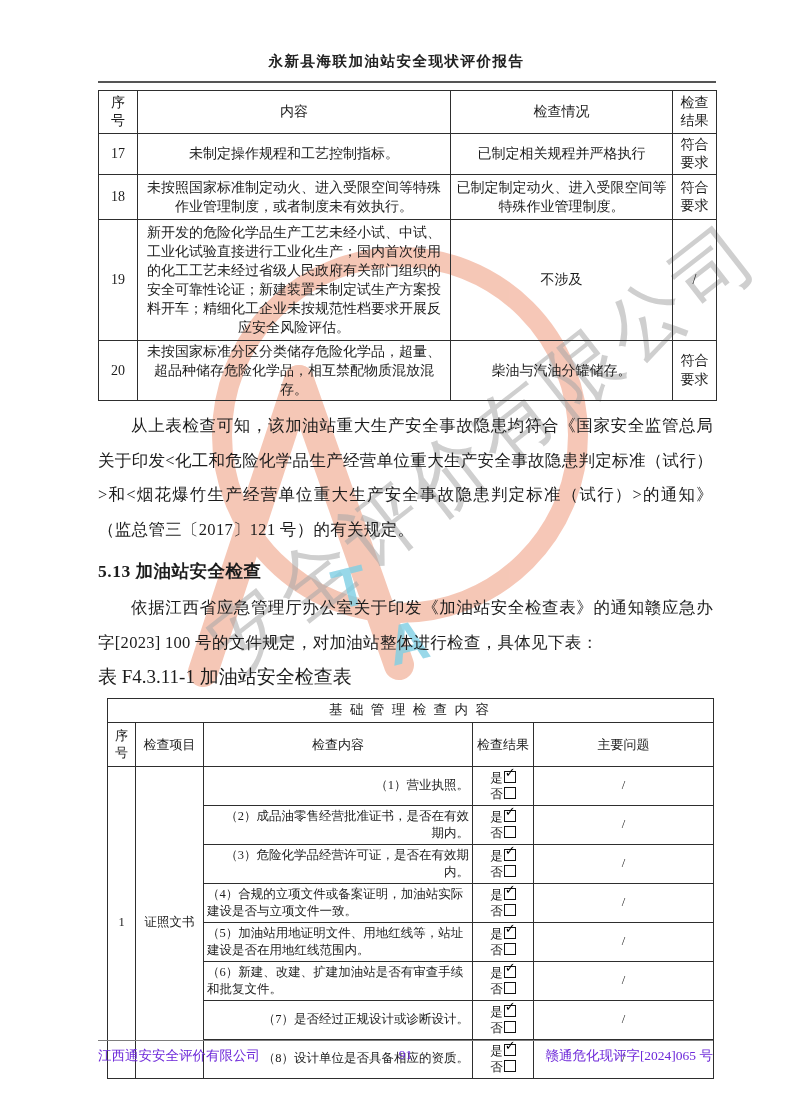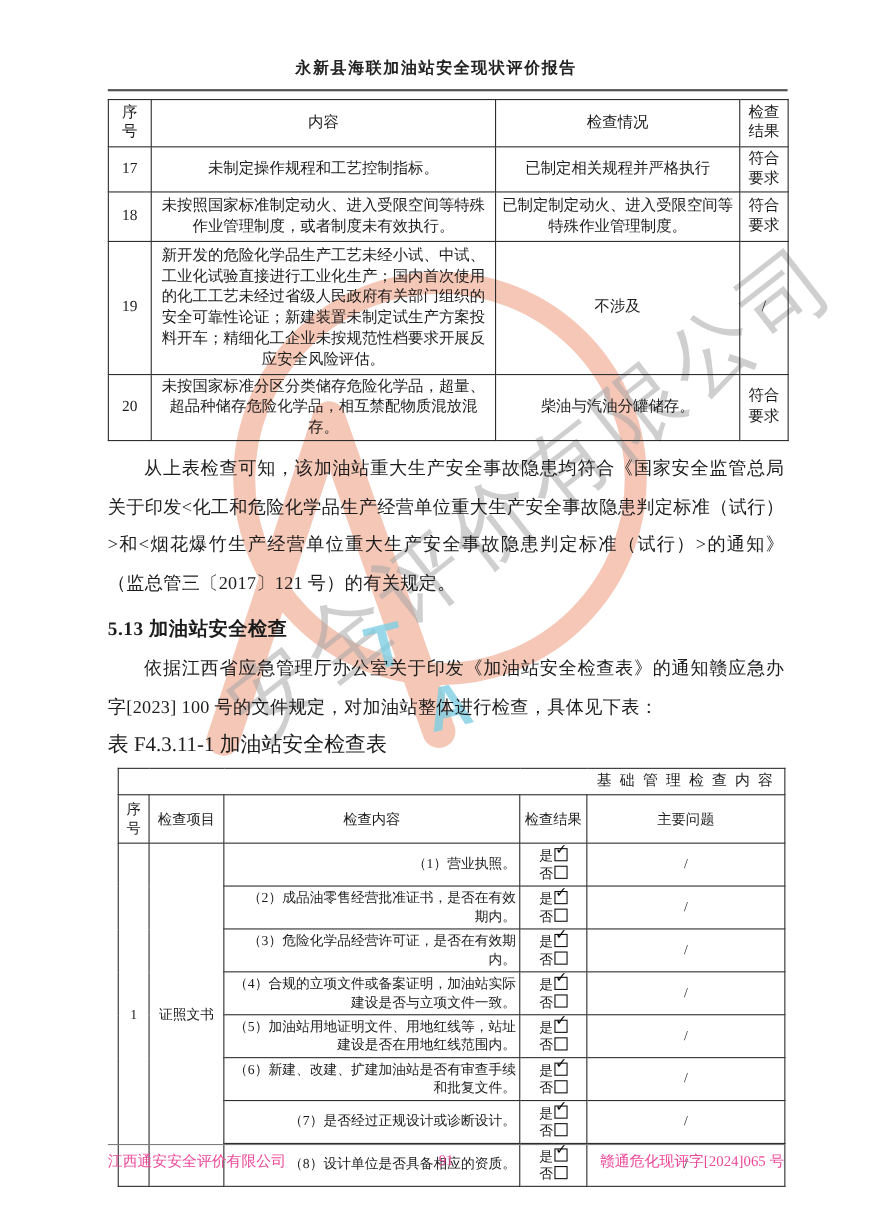--- a/index.html
+++ b/index.html
@@ -31,35 +31,35 @@
         text-indent:2em;letter-spacing:0.3px;}
   .sec-heading{margin:12px 0 0 98px;font-size:17.5px;font-weight:bold;letter-spacing:0.5px;}
   .caption{margin:4px 80px 0 98px;text-align:left;font-size:19px;}
 
   .t2{width:606px;margin:8px 0 0 107px;font-size:12.5px;line-height:1.38;}
   .t2 .c2-no{width:28px;}
   .t2 .c2-item{width:68px;}
   .t2 .c2-content{width:269px;}
   .t2 .c2-result{width:61px;}
   .t2 .c2-problem{width:180px;}
-  .t2 tr.title td{height:21px;font-size:13.5px;letter-spacing:0.55em;padding-left:0.55em;text-align:right;}
+  .t2 tr.title td{height:21px;font-size:13.5px;letter-spacing:0.55em;padding-left:0.55em;}
   .t2 tr.hrow td{height:41px;font-size:13px;}
   .t2 tr.drow td{height:36px;}
   .t2 td.cl{text-align:right;padding-left:13px;}
-  .t2 td.cc{text-align:right;}
+  .t2 td.cc{text-align:left;}
 
   .cbrow{line-height:16px;white-space:nowrap;}
   .box{position:relative;display:inline-block;width:10px;height:10px;border:1.4px solid #111;
        margin-left:1px;vertical-align:-1px;background:#fff;}
   .box .tick{position:absolute;left:0px;top:-7px;font-size:13px;font-weight:bold;
              font-family:"DejaVu Sans",sans-serif;color:#000;}
 
   .footer{position:absolute;left:98px;top:1040px;width:615px;z-index:1;}
   .footer-rule{border-top:1.5px solid #7d7d7d;height:0;}
-  .footer-row{position:relative;margin-top:6px;font-size:13.5px;color:#ec4899;}
+  .footer-row{position:relative;margin-top:6px;font-size:13.5px;color:#6d28d9;}
   .footer-left{position:absolute;left:0;top:0;}
   .footer-center{display:block;text-align:center;}
   .footer-right{position:absolute;right:0;top:0;}
 </style>
 </head>
 <body>
 
 <div class="page">
 
   <svg class="watermark" width="793" height="1120" viewBox="0 0 793 1120">

